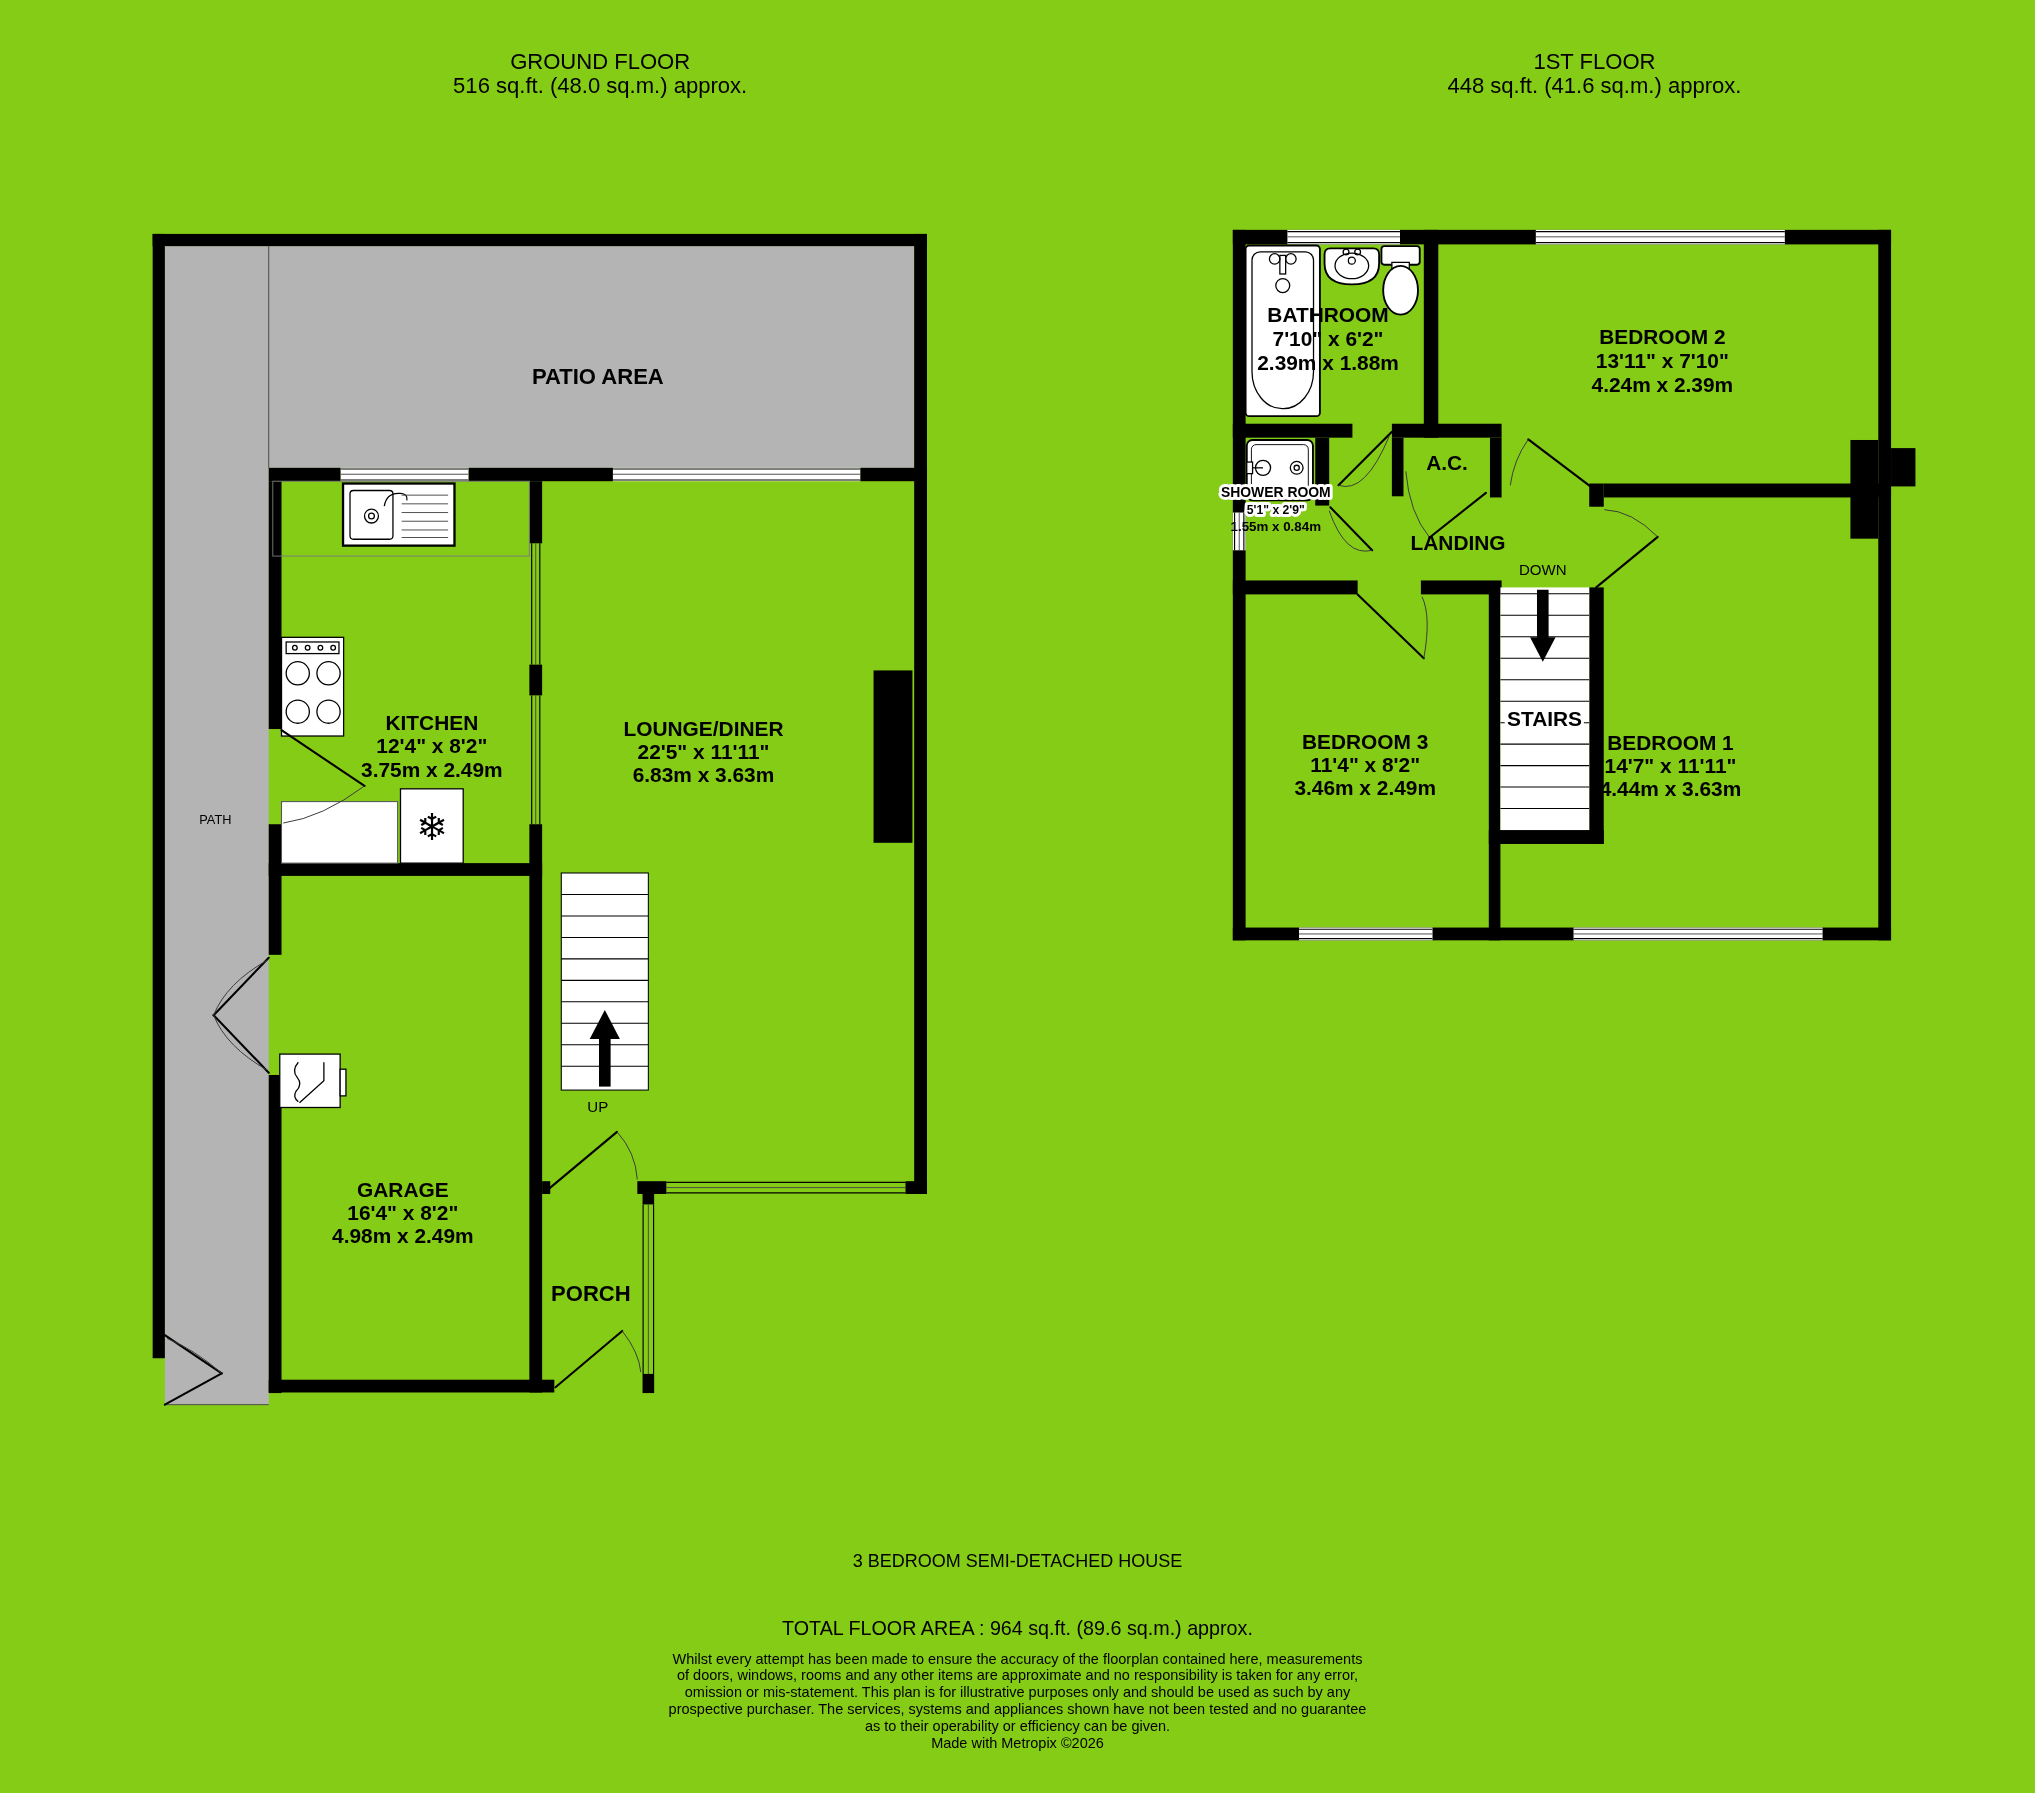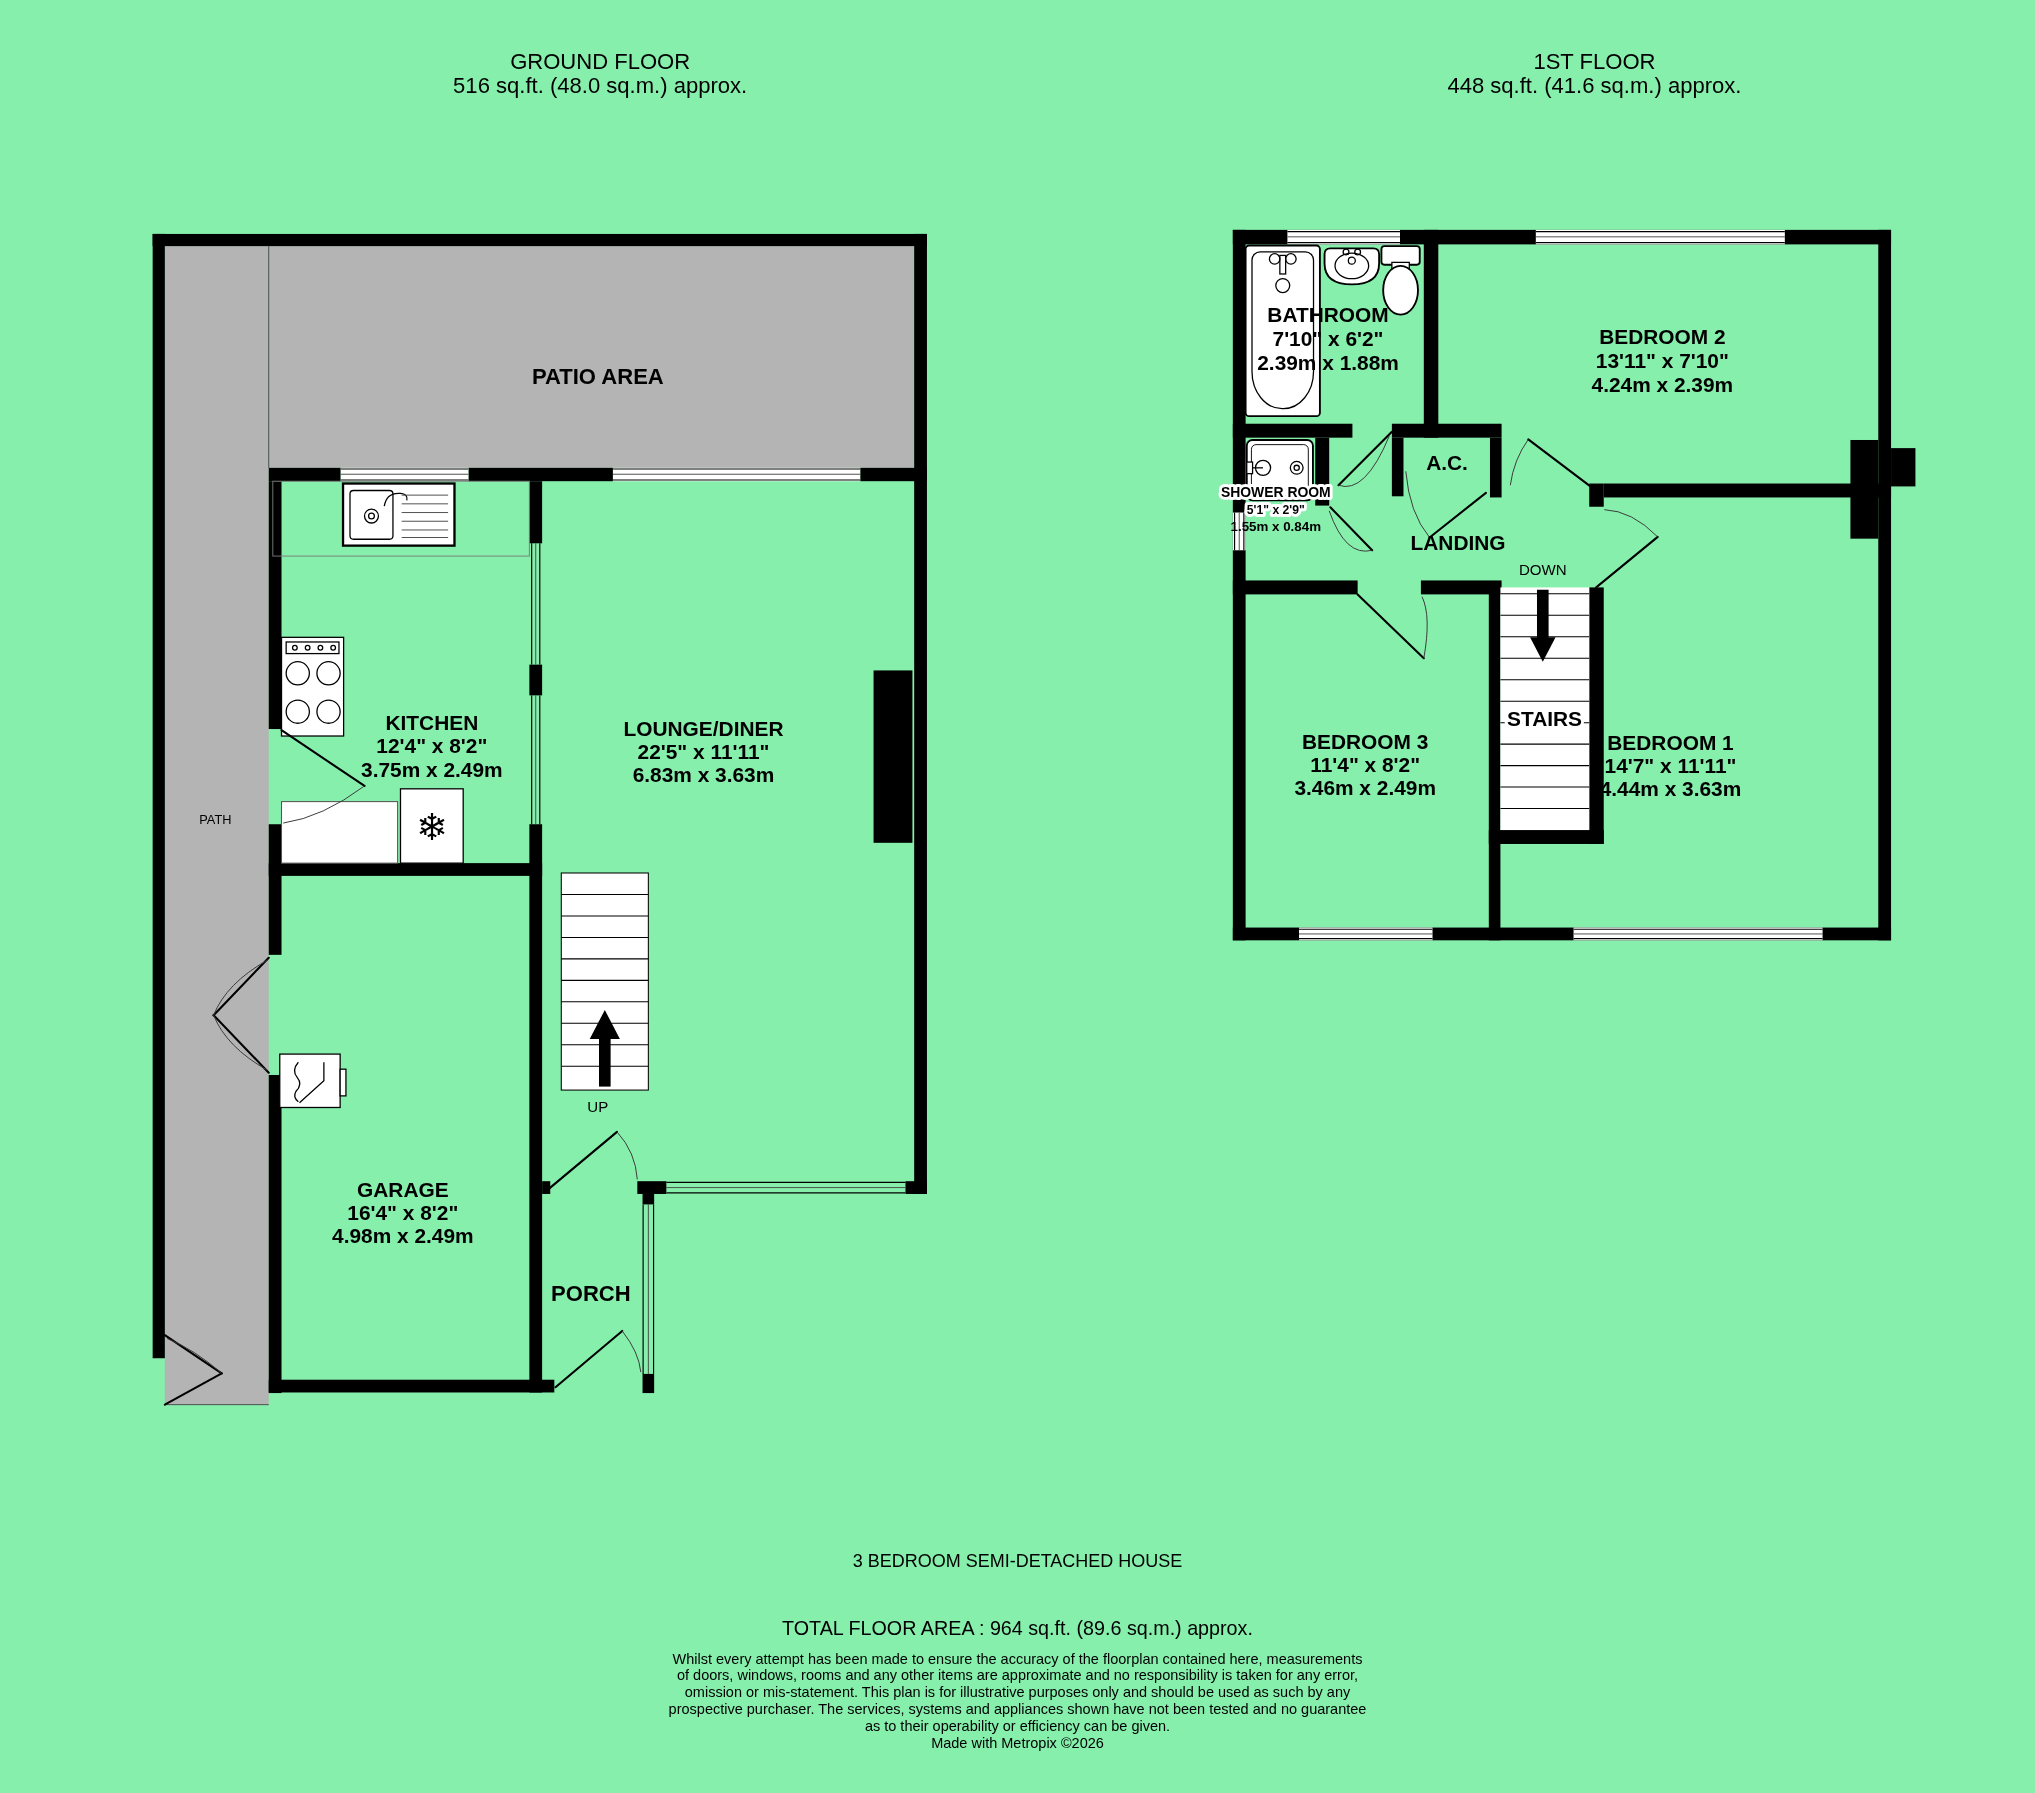--- a/index.html
+++ b/index.html
@@ -1,16 +1,16 @@
 <!DOCTYPE html>
 <html style="font-size:9.3px"><head>
 <meta charset="utf-8">
 <style>
   html,body{margin:0;padding:0;background:#ffffff;}
-  .page{width:2035px;height:1793px;position:relative;background:#86efac;}
+  .page{width:2035px;height:1793px;position:relative;background:#84cc16;}
   svg{display:block;}
   
   .w{stroke:none;}
   
   .winr{fill:#ffffff;stroke:none;}
   .wl{stroke:#000;stroke-width:2;fill:none;}
   .wl2{stroke:#444;stroke-width:1.6;fill:none;}
   
   .fx{fill:#ffffff;stroke:#000;stroke-width:3.2;}
   .fx2{fill:none;stroke:#000;stroke-width:2.2;}

